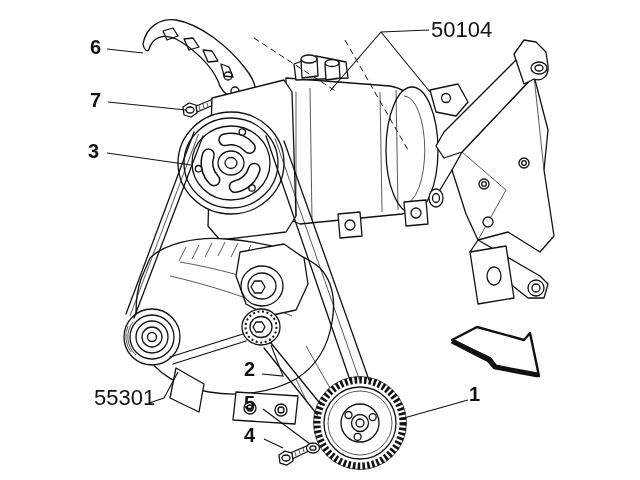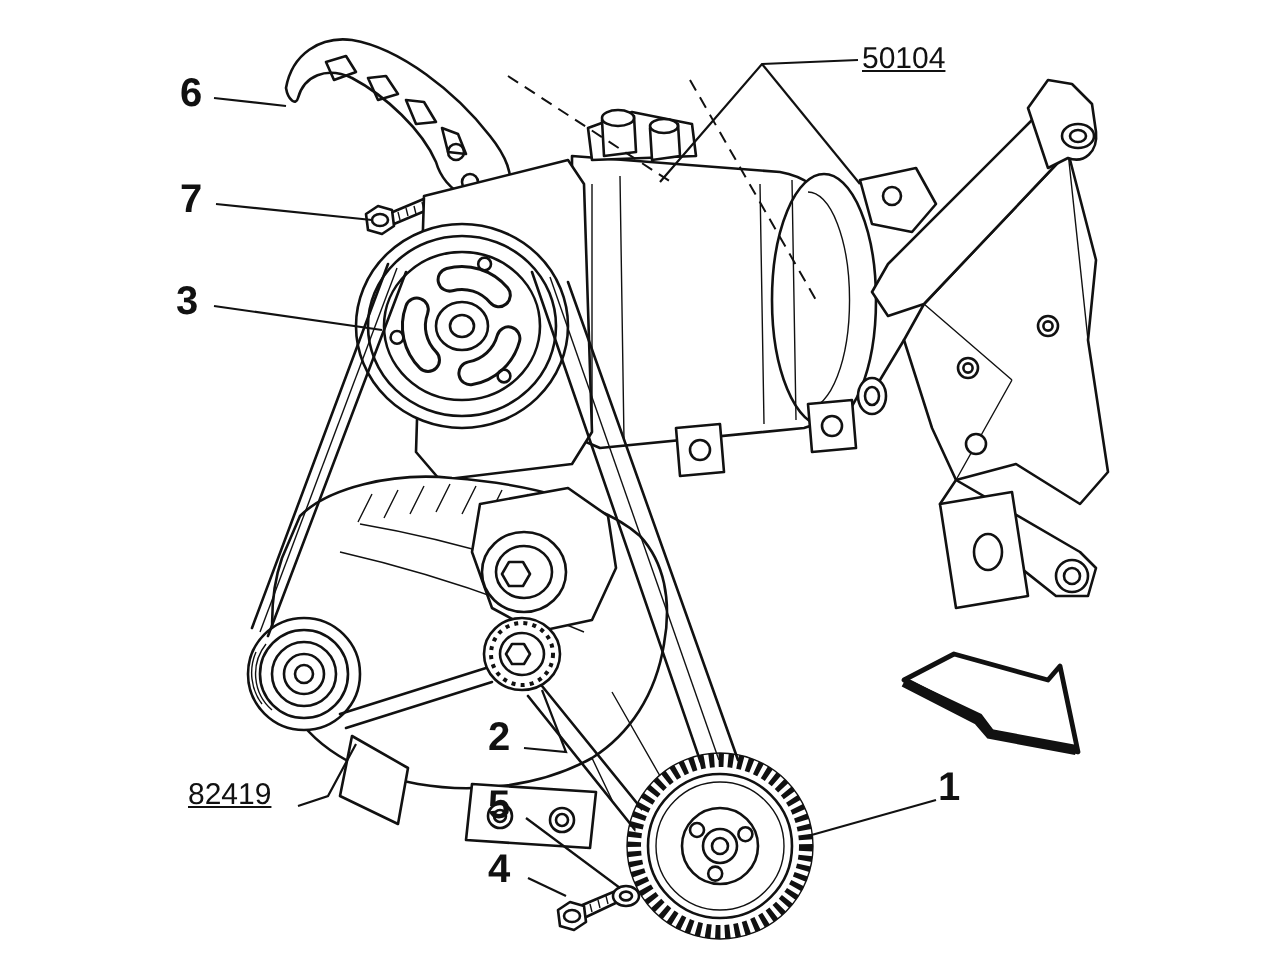--- a/index.html
+++ b/index.html
@@ -5,23 +5,22 @@
   html,body{margin:0;padding:0;background:#888;}
   #stage{
     position:relative;width:640px;height:480px;background:#ffffff;
     font-family:"Liberation Sans", sans-serif;overflow:hidden;
   }
   .callout{
     position:absolute;color:#111;font-weight:bold;font-size:20px;line-height:20px;
     letter-spacing:0.5px;user-select:none;
   }
   .partnum{
-    position:absolute;color:#111;font-weight:normal;font-size:15px;line-height:19px;
+    position:absolute;color:#111;font-weight:normal;font-size:22px;line-height:19px;
     user-select:none;
-    text-decoration:underline;
   }
   svg{position:absolute;left:0;top:0;}
   .ln{stroke:#111;fill:none;stroke-width:1.3;stroke-linejoin:round;stroke-linecap:round;}
   .fw{stroke:#111;fill:#fff;stroke-width:1.3;stroke-linejoin:round;}
   .thin{stroke:#111;fill:none;stroke-width:0.7;}
   .leader{stroke:#111;fill:none;stroke-width:1.1;}
   .dash{stroke:#111;fill:none;stroke-width:1;stroke-dasharray:6 4;}
 </style>
 </head>
 <body>
@@ -196,19 +195,19 @@
       <path class="leader" d="M429,30 L381,32 L330,91"></path>
       <path class="leader" d="M381,32 L430,92"></path>
       <path class="dash" d="M254,38 L337,92"></path>
       <path class="dash" d="M345,40 L408,150"></path>
     </g>
   </svg>
 
   <div class="callout" style="left:90px;top:37px">6</div>
   <div class="callout" style="left:90px;top:90px">7</div>
   <div class="callout" style="left:88px;top:141px">3</div>
-  <div class="partnum" style="left:94px;top:388px">82419</div>
+  <div class="partnum" style="left:94px;top:388px">55301</div>
   <div class="callout" style="left:244px;top:359px">2</div>
   <div class="callout" style="left:244px;top:393px">5</div>
   <div class="callout" style="left:244px;top:425px">4</div>
   <div class="callout" style="left:469px;top:384px">1</div>
   <div class="partnum" style="left:431px;top:20px">50104</div>
 </div>
 
 </body></html>

